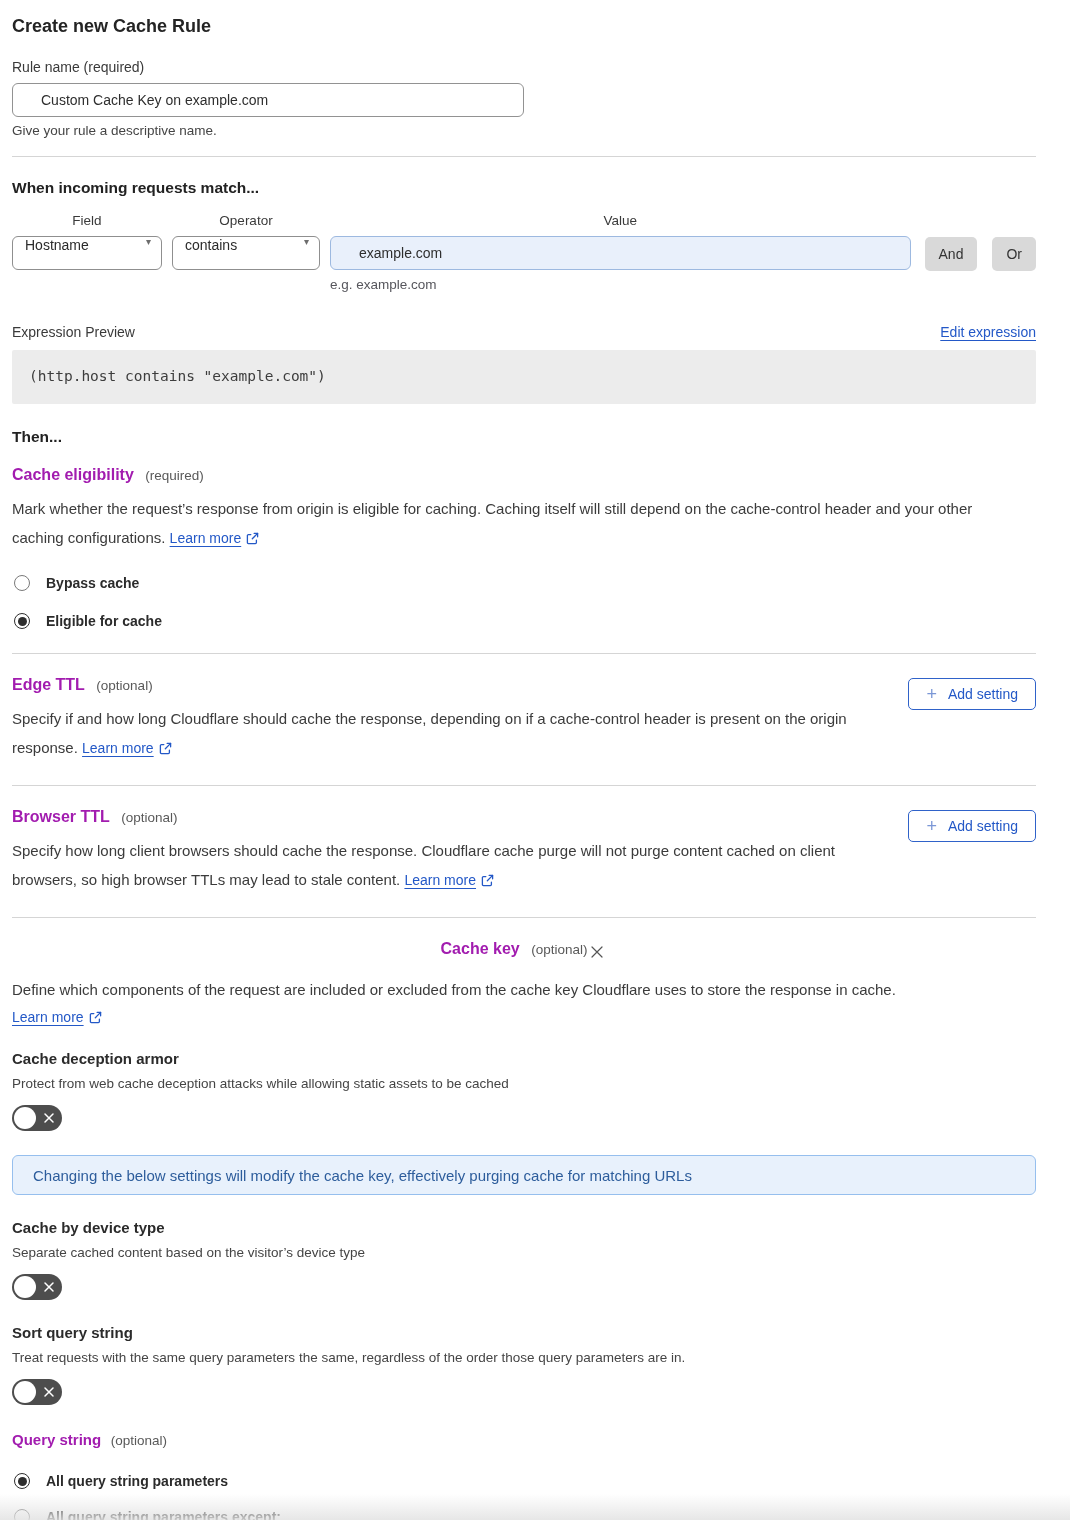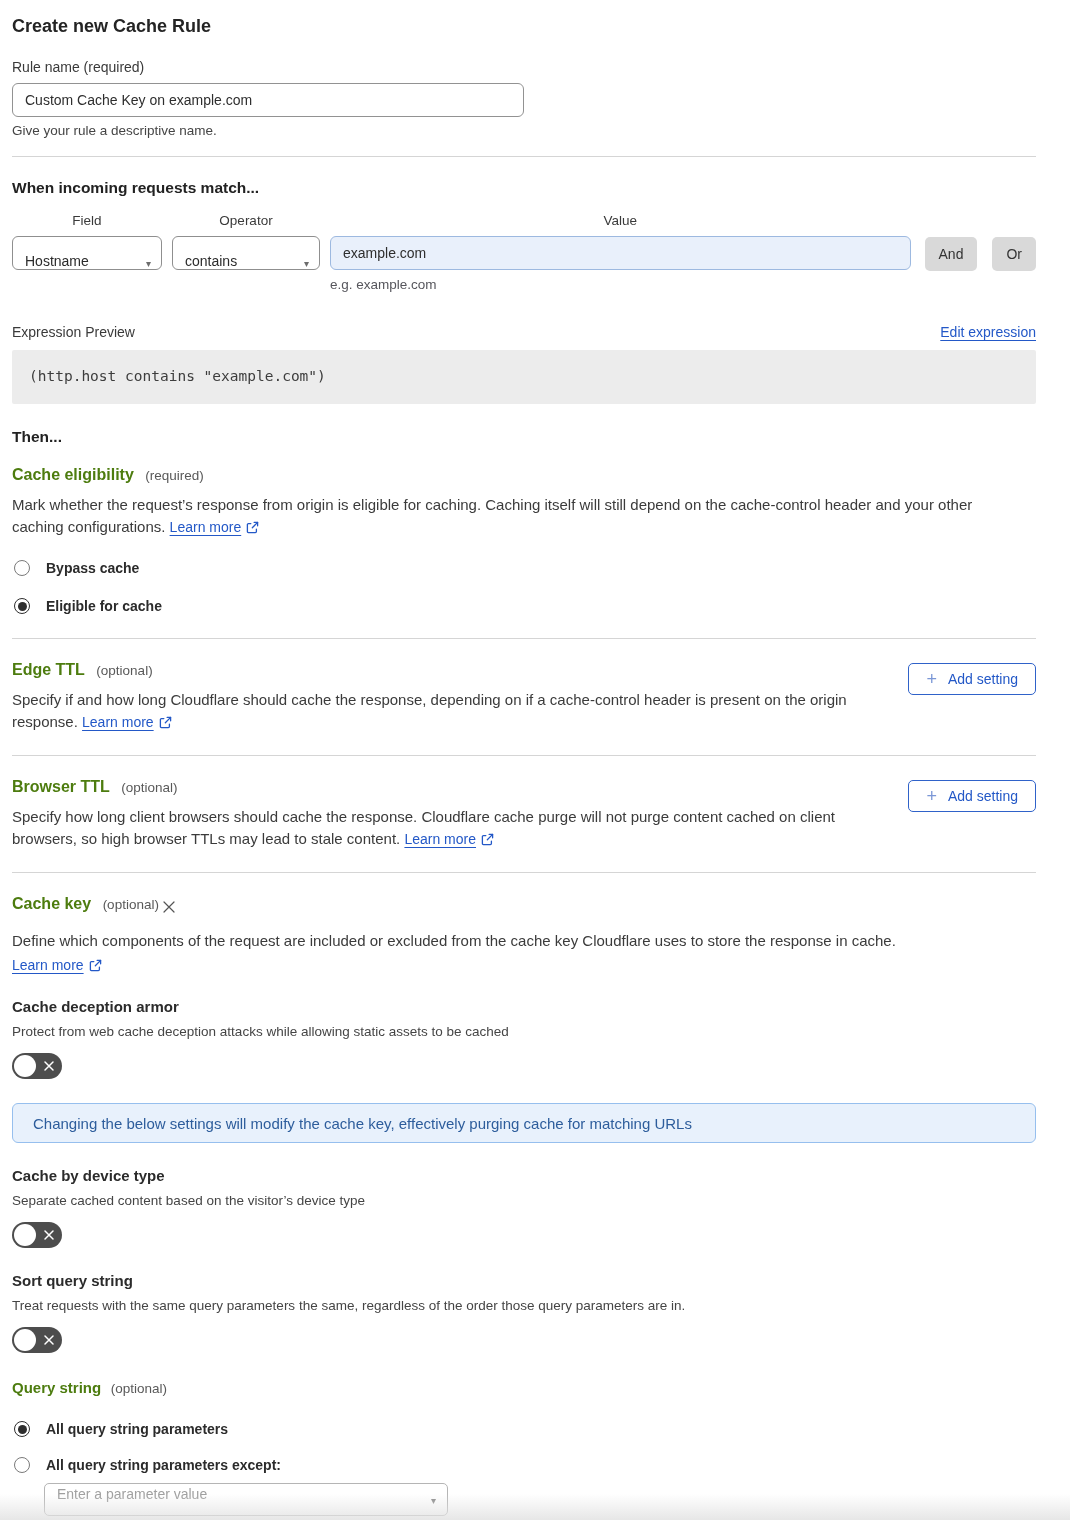--- a/index.html
+++ b/index.html
@@ -7,34 +7,34 @@
   .page {
     position:relative; width:1070px; height:1520px; overflow:hidden;
     padding:14px 34px 0 12px;
     font-family:"Liberation Sans", sans-serif; color:#2e2e2e;
   }
   h1 { font-size:18px; font-weight:700; color:#242424; margin:2px 0 22px; }
   .h2 { font-size:15.5px; font-weight:700; color:#222; }
   .field-label { display:block; font-size:14px; color:#3a3a3a; }
   .text-input {
     display:block; height:34px; border:1px solid #929292; border-radius:6px;
-    padding:0 12px; font-size:14px; color:#2e2e2e; background:#fff;
+    padding:0 28px; font-size:14px; color:#2e2e2e; background:#fff;
     font-family:"Liberation Sans", sans-serif; outline:none;
   }
   .rule-name-input { width:512px; margin-top:8px; }
   .helper { font-size:13.5px; color:#454545; margin-top:6px; }
   .divider { border:none; border-top:1px solid #d5d5d5; margin:18px 0 0; }
 
   
   .match-heading { margin-top:22px; }
   .match-row { display:flex; margin-top:16px; align-items:flex-start; }
   .col-label { font-size:13.5px; color:#3a3a3a;text-align:center; }
   .select {
     margin-top:8px; height:34px; border:1px solid #8f8f8f; border-radius:6px;
-    background:#fff; display:flex; align-items:flex-end; justify-content:space-between;
+    background:#fff; display:flex; align-items:flex-start; justify-content:space-between;
     padding:0 10px 0 12px; font-size:14px; color:#2b2b2b; cursor:pointer;
   }
   .field-col { width:150px; margin-right:10px; }
   .operator-col { width:148px; margin-right:10px; }
   .value-col { flex:1; }
   .caret { font-size:10px; color:#6d6d6d; line-height:1; }
   .value-input {
     width:100%; margin-top:8px; background:#e9f0fb; border-color:#9db9e0;
   }
   .eg-helper { font-size:13.5px; color:#56565c; margin-top:7px; }
@@ -53,23 +53,23 @@
   }
   .ext-icon { flex:0 0 auto; }
   .code-block {
     margin-top:10px; background:#ececec; border-radius:2px; padding:18px 17px 20px;
     font-family:"DejaVu Sans Mono", monospace; font-size:14.5px; color:#3d3d3d;
   }
   .then-heading { margin-top:24px; }
 
   
   .section-head { margin-top:20px; }
-  .h3 { font-size:16px; font-weight:700; color:#4d7c0f; display:inline; }
+  .h3 { font-size:16px; font-weight:700; color:#a21caf; display:inline; }
   .badge { font-size:13.5px; color:#595959; margin-left:7px; }
-  .section-desc { font-size:15px; color:#3b3b3b; line-height:22px; margin-top:10px; max-width:1005px; }
+  .section-desc { font-size:15px; color:#3b3b3b; line-height:29px; margin-top:10px; max-width:1005px; }
   .learnmore-line { margin-top:4px; }
 
   .radio-row { display:flex; align-items:center; margin-top:22px; cursor:pointer; }
   .radio {
     width:16px; height:16px; border:1.5px solid #7a7a7a; border-radius:50%;
     margin:0 16px 0 2px; position:relative; flex:0 0 auto; background:#fff;
   }
   .radio.checked { border-color:#2e2e2e; }
   .radio.checked::after { content:""; position:absolute; inset:2.5px; background:#2e2e2e; border-radius:50%; }
   .radio-label { font-size:14px; color:#2b2b2b;font-weight:bold; }
@@ -79,21 +79,21 @@
   .ttl-row { display:flex; justify-content:space-between; align-items:flex-start; margin-top:22px; }
   .ttl-left { max-width:860px; }
   .add-btn {
     display:flex; align-items:center; gap:11px; height:32px; padding:0 17px;
     background:#fff; border:1px solid #2f62c9; border-radius:5px; color:#2358c7;
     font-size:14px; font-family:"Liberation Sans", sans-serif; cursor:pointer; margin-top:2px;
   }
   .plus { font-size:18px; color:#7b97d6; line-height:1; font-weight:400; }
   .ttl-divider { margin-top:22px; }
 
-  .cachekey-head { display:flex; justify-content:flex-start; align-items:flex-start; margin-top:22px; }
+  .cachekey-head { display:flex; justify-content:center; align-items:flex-start; margin-top:22px; }
   .close-btn { background:none; border:none; cursor:pointer; padding:2px; margin-top:2px; }
 
   .subhead { font-size:15px; font-weight:700; color:#2b2b2b; margin-top:24px; }
   .small-desc { font-size:13.5px; color:#454545; margin-top:9px; }
   .toggle {
     margin-top:14px; width:50px; height:26px; border-radius:13px; background:#4d4d4d;
     position:relative; cursor:pointer;
   }
   .knob { position:absolute; left:2px; top:2px; width:22px; height:22px; border-radius:50%; background:#fff; }
   .toggle-x { position:absolute; right:7px; top:7px; }

